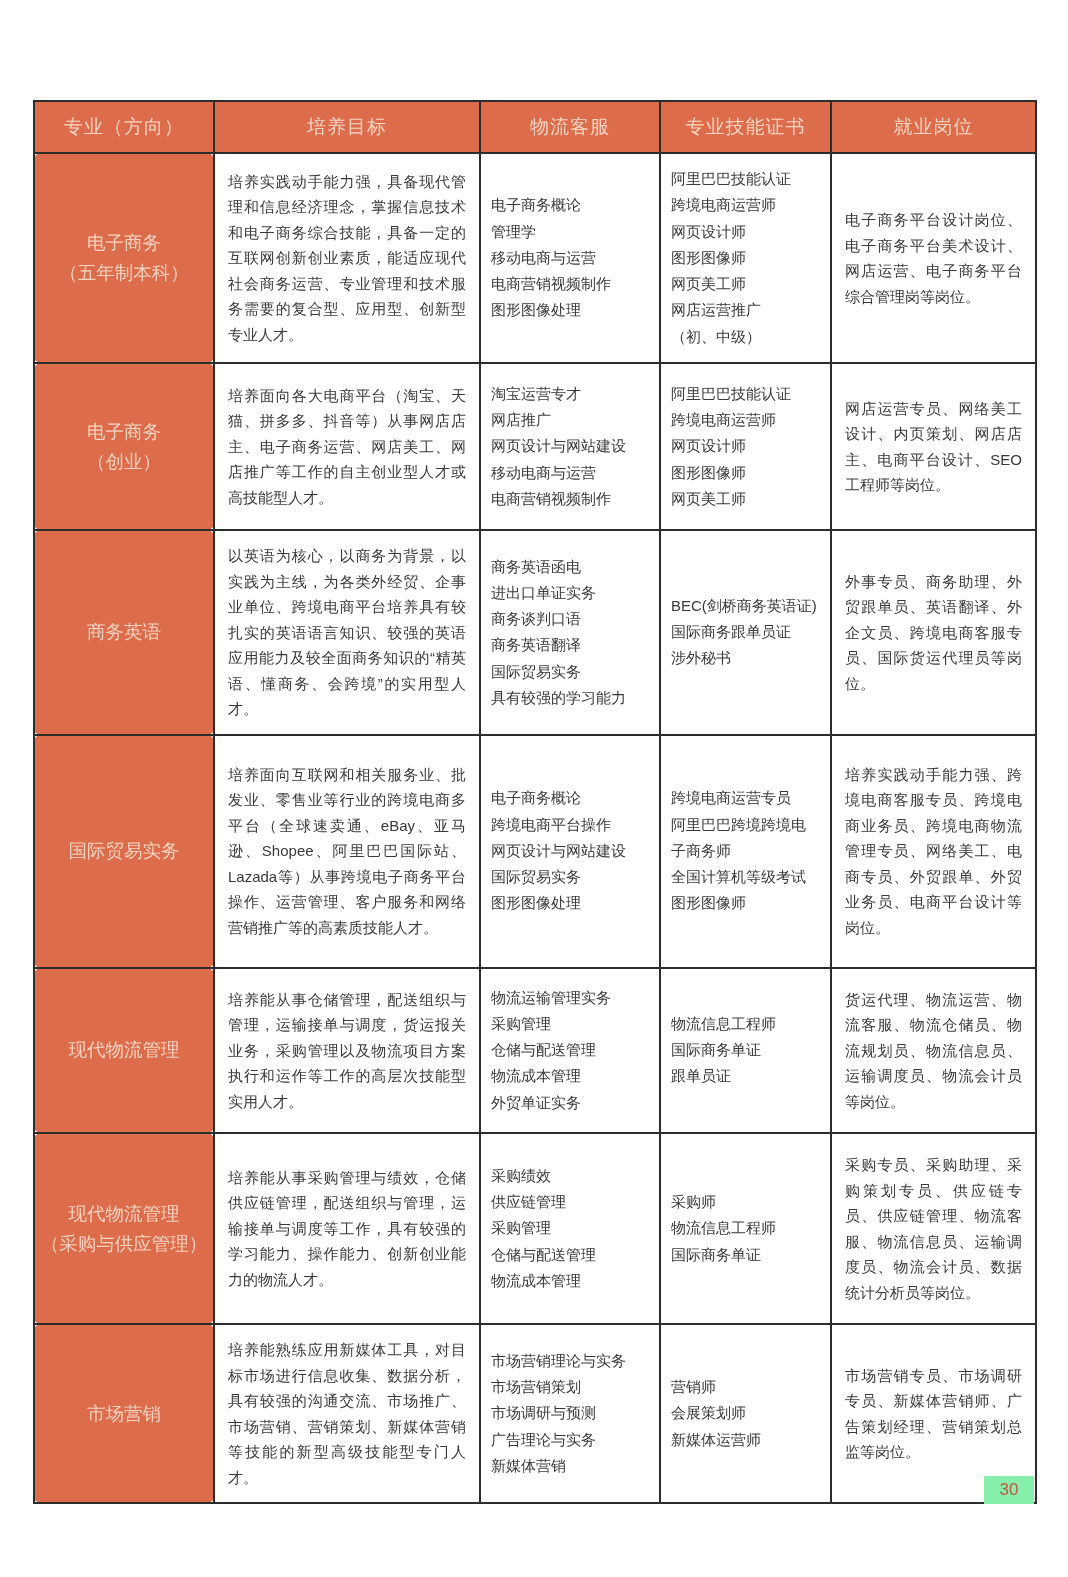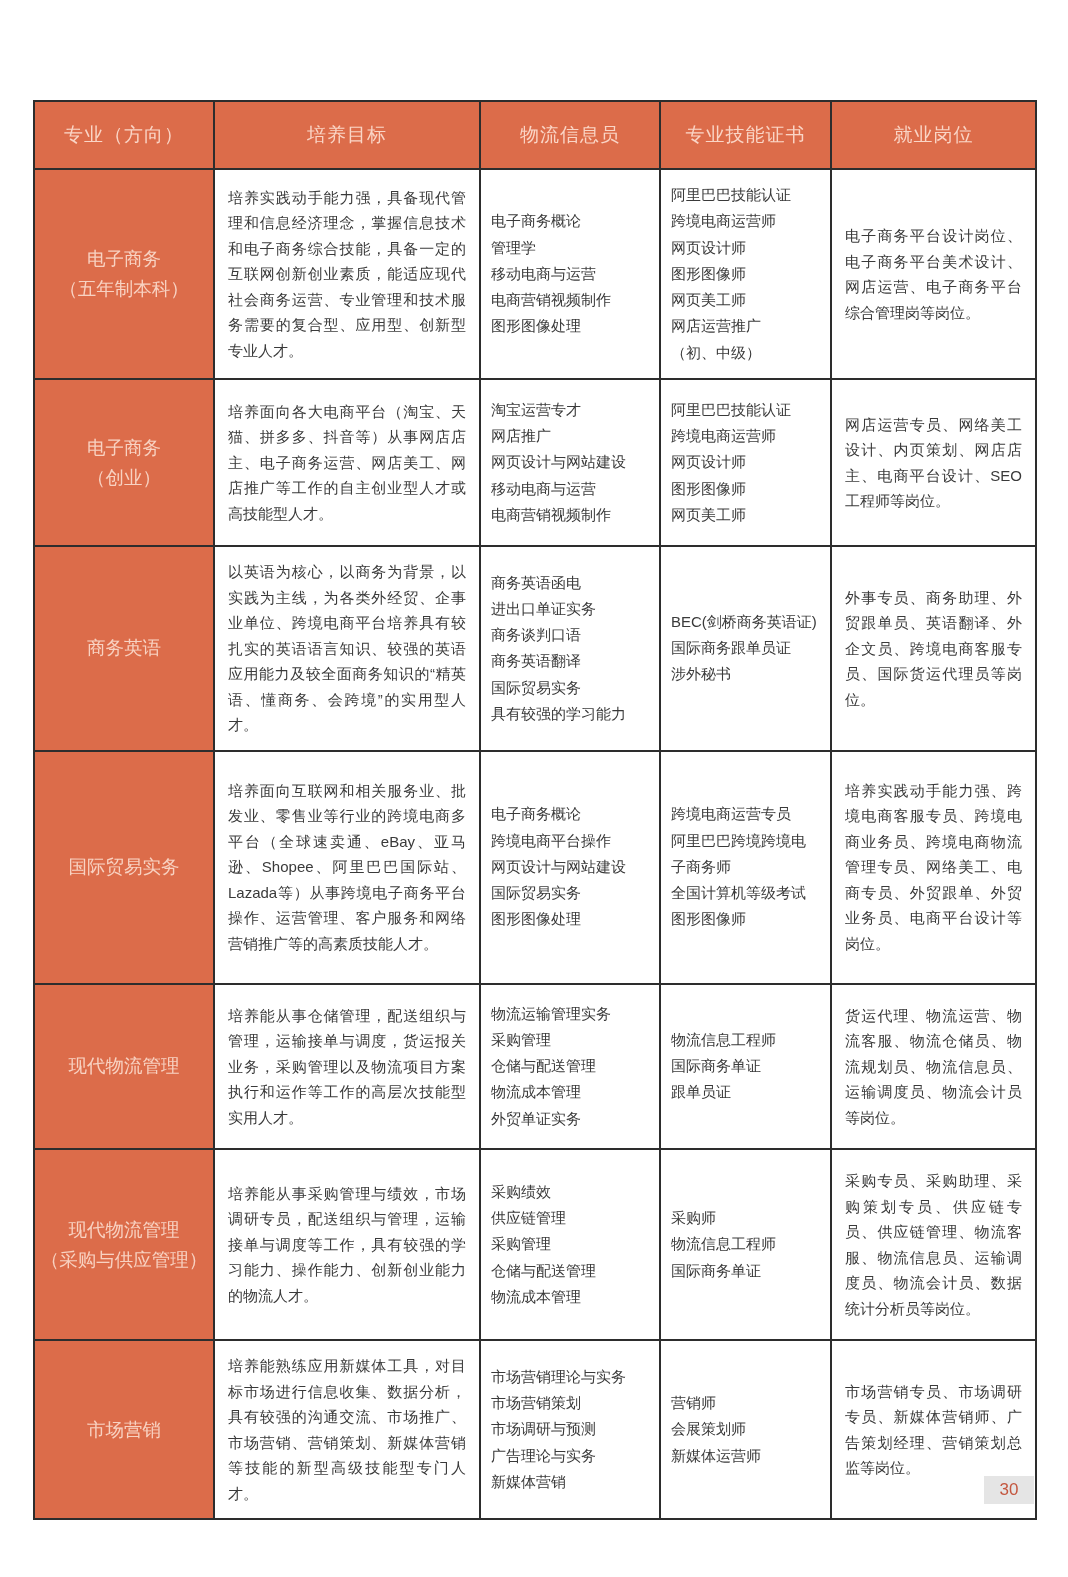--- a/index.html
+++ b/index.html
@@ -17,21 +17,21 @@
     left:33px; top:100px;
     width:1002px;
     border-collapse:collapse;
     table-layout:fixed;
   }
   .program-table th, .program-table td {
     border:2px solid #2d2d2d;
     vertical-align:middle;
     overflow:hidden;
   }
-  thead tr { height:68px; }
+  thead tr { height:52px; }
   tbody tr:nth-child(1){ height:210px; }
   tbody tr:nth-child(2){ height:167px; }
   tbody tr:nth-child(3){ height:200px; }
   tbody tr:nth-child(4){ height:233px; }
   tbody tr:nth-child(5){ height:133px; }
   tbody tr:nth-child(6){ height:165px; }
   tbody tr:nth-child(7){ height:167px; }
 
   th.hd {
     background:#dc6c4a;
@@ -42,20 +42,21 @@
     letter-spacing:1px;
   }
   td.mj {
     background:#dc6c4a;
     color:#f8d2c2;
     font-size:18.5px;
     text-align:center;
     white-space:pre-line;
     line-height:1.6;
     padding:2px 4px;
+    border-radius:7px;
   }
   td.goal {
     text-align:justify;
     padding:12px 13px;
     font-size:15px;
     line-height:1.7;
   }
   td.list {
     white-space:pre-line;
     padding:6px 10px;
@@ -67,21 +68,21 @@
   td.jobs {
     text-align:justify;
     padding:18px 13px;
     font-size:15px;
     line-height:1.7;
   }
   .pagenum {
     position:absolute;
     left:984px; top:1476px;
     width:50px; height:28px;
-    background:#e5e5e5;
+    background:#86efac;
     color:#c4573f;
     font-size:17px;
     display:flex; align-items:center; justify-content:center;
   }
 </style>
 </head>
 <body>
 
 <div class="page">
 
@@ -90,21 +91,21 @@
       <col style="width:180px">
         <col style="width:266px">
         <col style="width:180px">
         <col style="width:171px">
         <col style="width:205px">
     </colgroup>
     <thead>
       <tr>
         <th class="hd">专业（方向）</th>
         <th class="hd">培养目标</th>
-        <th class="hd">物流信息员</th>
+        <th class="hd">物流客服</th>
         <th class="hd">专业技能证书</th>
         <th class="hd">就业岗位</th>
       </tr>
     </thead>
     <tbody>
       <tr>
         <td class="mj">电子商务
 （五年制本科）</td>
         <td class="goal">培养实践动手能力强，具备现代管理和信息经济理念，掌握信息技术和电子商务综合技能，具备一定的互联网创新创业素质，能适应现代社会商务运营、专业管理和技术服务需要的复合型、应用型、创新型专业人才。</td>
         <td class="list">电子商务概论
@@ -174,21 +175,21 @@
 物流成本管理
 外贸单证实务</td>
         <td class="list">物流信息工程师
 国际商务单证
 跟单员证</td>
         <td class="jobs">货运代理、物流运营、物流客服、物流仓储员、物流规划员、物流信息员、运输调度员、物流会计员等岗位。</td>
       </tr>
       <tr>
         <td class="mj">现代物流管理
 （采购与供应管理）</td>
-        <td class="goal">培养能从事采购管理与绩效，市场调研专员，配送组织与管理，运输接单与调度等工作，具有较强的学习能力、操作能力、创新创业能力的物流人才。</td>
+        <td class="goal">培养能从事采购管理与绩效，仓储供应链管理，配送组织与管理，运输接单与调度等工作，具有较强的学习能力、操作能力、创新创业能力的物流人才。</td>
         <td class="list">采购绩效
 供应链管理
 采购管理
 仓储与配送管理
 物流成本管理</td>
         <td class="list">采购师
 物流信息工程师
 国际商务单证</td>
         <td class="jobs">采购专员、采购助理、采购策划专员、供应链专员、供应链管理、物流客服、物流信息员、运输调度员、物流会计员、数据统计分析员等岗位。</td>
       </tr>

